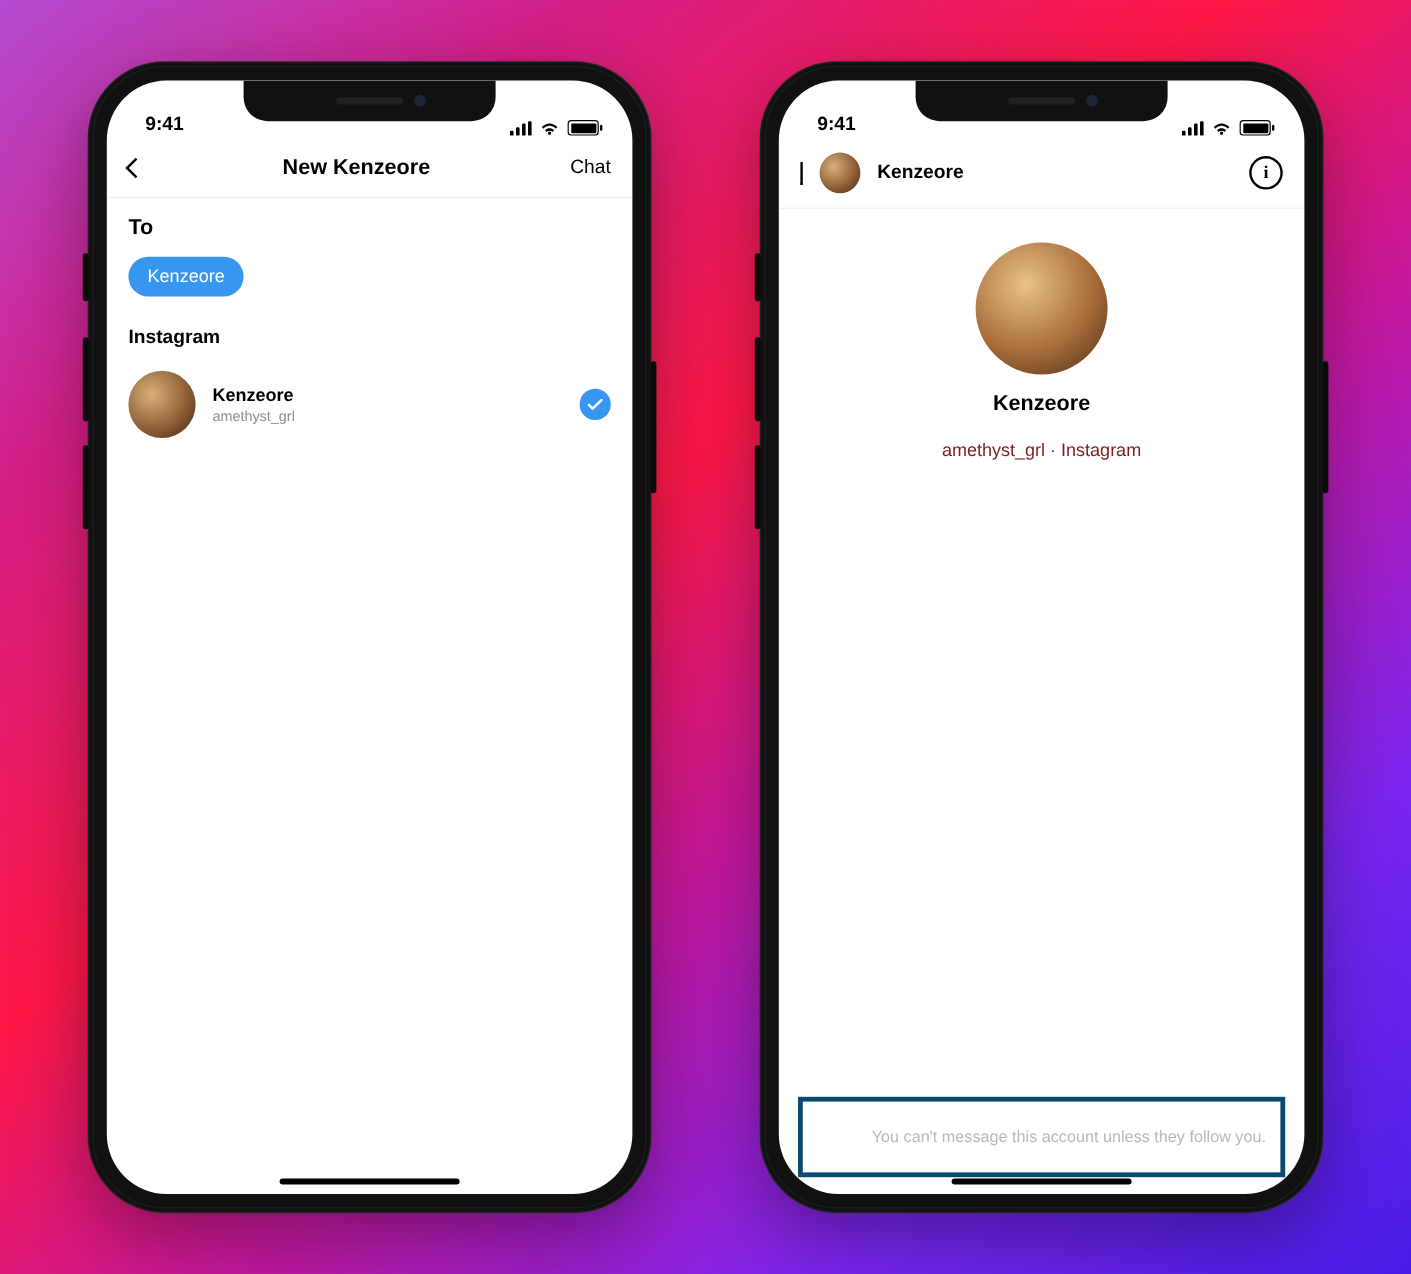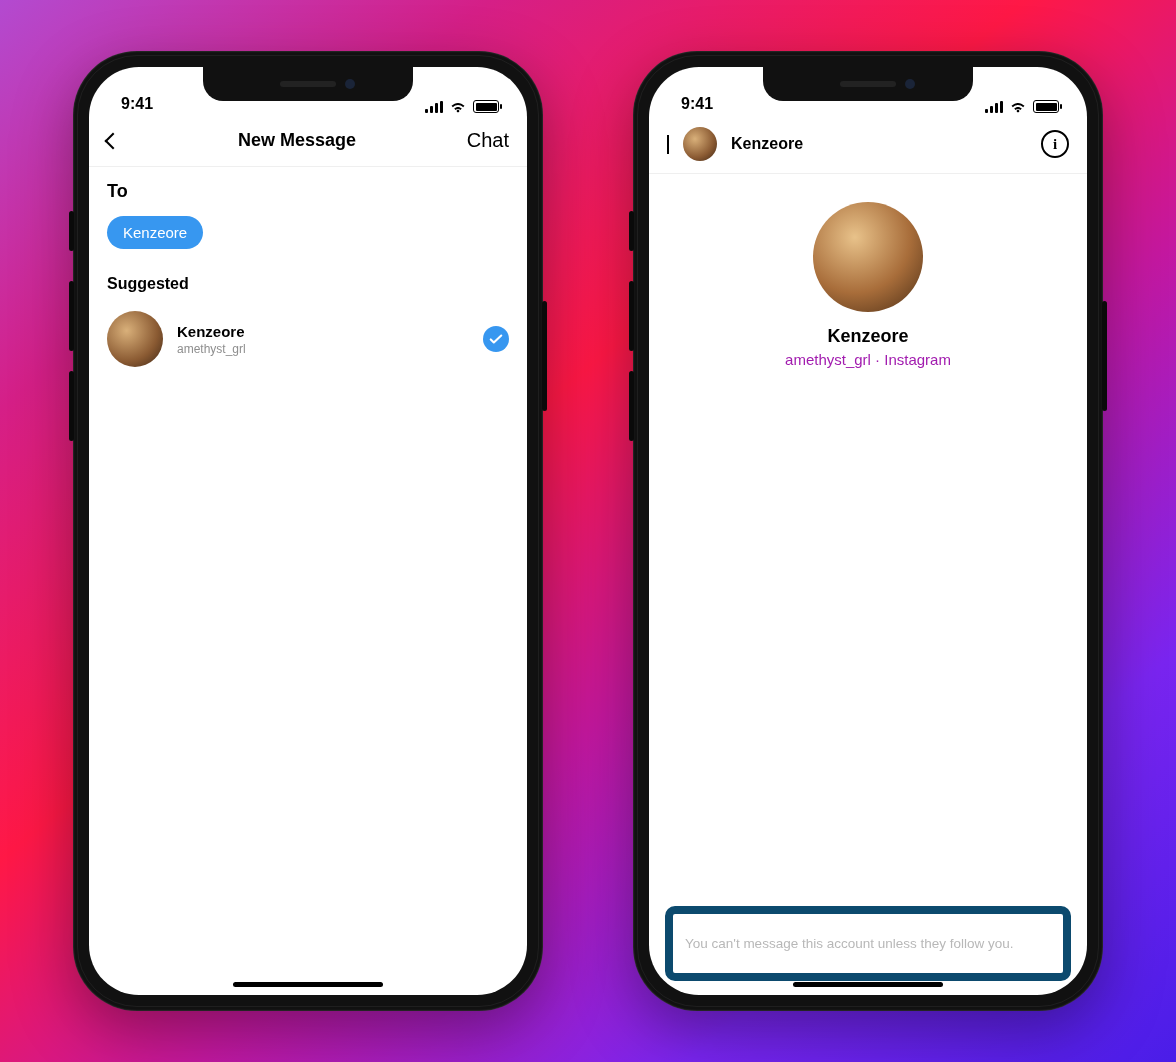--- a/index.html
+++ b/index.html
@@ -91,21 +91,21 @@
   
   .nav {
     display: flex;
     align-items: center;
     justify-content: space-between;
     padding: 14px 18px;
     border-bottom: 1px solid #efefef;
   }
   .nav .title { font-size: 18px; font-weight: 600; flex:1; text-align:center;}
   .nav .back { width: 28px; display:flex; align-items:center; cursor:pointer;}
-  .nav .right { min-width: 50px; text-align: right; font-size: 20px; font-weight:400; cursor:pointer;}
+  .nav .right { min-width: 50px; text-align: right; font-size: 16px; font-weight:400; cursor:pointer;}
   .chev{ width:12px; height:12px; border-left:2.5px solid #000; border-bottom:2.5px solid #000; transform:rotate(45deg);}
 
   
   .to-row { padding: 14px 18px 6px; font-size: 18px; font-weight:600; }
   .chips { padding: 8px 18px 16px; }
   .chip {
     display:inline-block;
     background: #3797f0;
     color:#fff;
     font-size:15px;
@@ -139,30 +139,30 @@
   .avatar-xs{ width:34px; height:34px; border-radius:50%;
     background: radial-gradient(circle at 35% 35%, #d9b07a, #8a5a32 60%, #3a2414);}
   .nav2 .uname{ font-weight:600; font-size:16px; flex:1;}
   .info-btn{ width:28px; height:28px; border:2px solid #000; border-radius:50%; display:flex;align-items:center;justify-content:center; font-family:serif; font-weight:bold; font-size:15px; cursor:pointer;}
 
   .profile-block{ display:flex; flex-direction:column; align-items:center; padding:28px 20px 10px;}
   .avatar-lg{ width:110px; height:110px; border-radius:50%;
     background: radial-gradient(circle at 38% 32%, #e8c28a, #a86d3a 55%, #4a2d15);
     margin-bottom:14px;}
   .p-name{ font-size:18px; font-weight:600;}
-  .p-sub{ font-size:15px; color:#a21caf; margin-top:4px;}
+  .p-sub{ font-size:15px; color:#7f1d1d; margin-top:20px;}
 
   .chat-body{ flex:1; }
 
   .restrict-box{
     margin: 0 16px 14px;
-    border: 8px solid #0c4a6e;
-    border-radius:10px;
+    border: 4px solid #0c4a6e;
+    border-radius:0;
     padding: 22px 12px;
-    text-align:left;
+    text-align:right;
     font-size:13.5px;
     color:#b8b8b8;
   }
 
   .home-ind{
     position:absolute; bottom:8px; left:50%; transform:translateX(-50%);
     width:150px; height:5px; background:#000; border-radius:3px;
   }
 </style>
 </head>
@@ -194,30 +194,30 @@
         <span class="battery">
             <span class="fill"></span>
           </span>
       </div>
     </div>
 
     <div class="nav">
       <div class="back">
           <span class="chev"></span>
         </div>
-      <div class="title">New Message</div>
+      <div class="title">New Kenzeore</div>
       <div class="right">Chat</div>
     </div>
 
     <div class="to-row">To</div>
     <div class="chips">
       <span class="chip">Kenzeore</span>
     </div>
 
-    <div class="section-h">Suggested</div>
+    <div class="section-h">Instagram</div>
 
     <div class="sugg-row">
       <div class="avatar-sm"></div>
       <div class="sugg-text">
         <div class="sugg-name">Kenzeore</div>
         <div class="sugg-user">amethyst_grl</div>
       </div>
       <div class="check">
         <svg viewBox="0 0 16 16">
             <path d="M2 8.5l3.5 3.5L14 4" stroke="#fff" stroke-width="2.4" fill="none" stroke-linecap="round" stroke-linejoin="round"></path>

